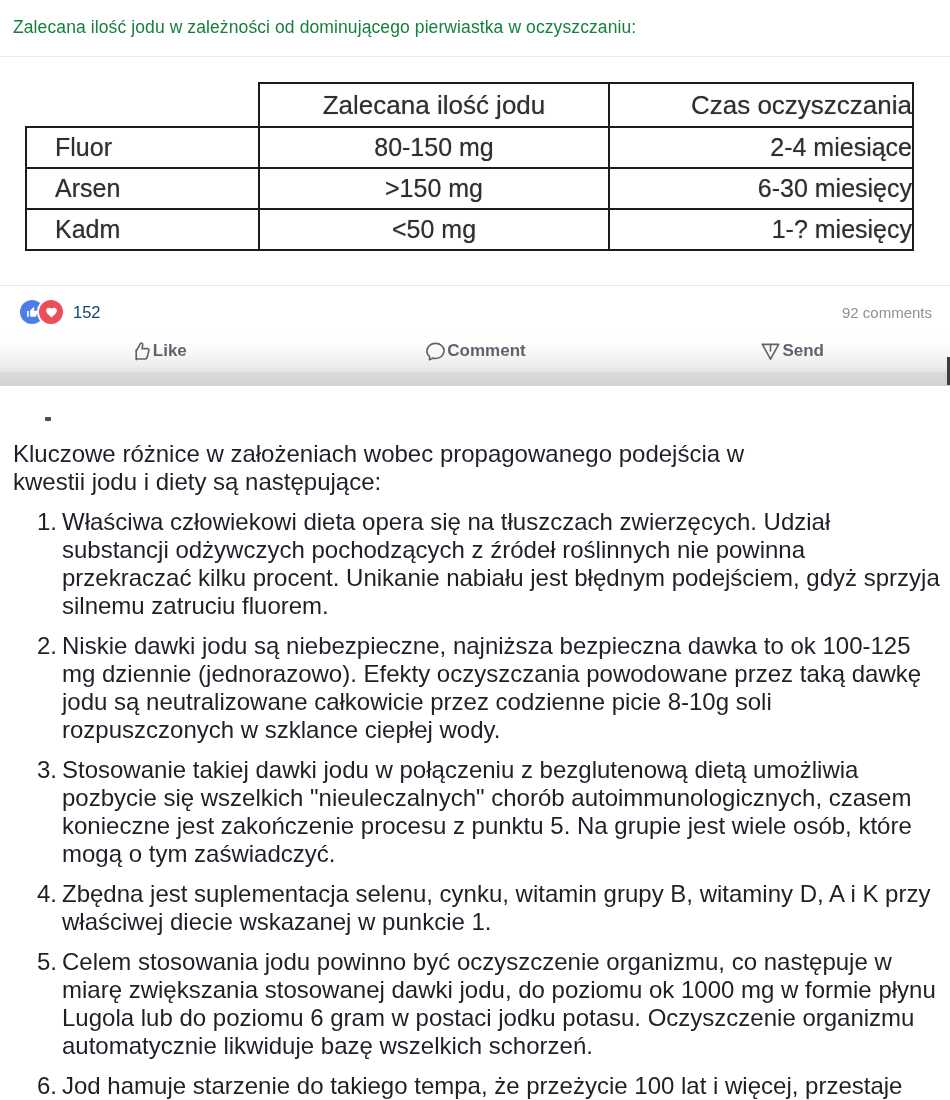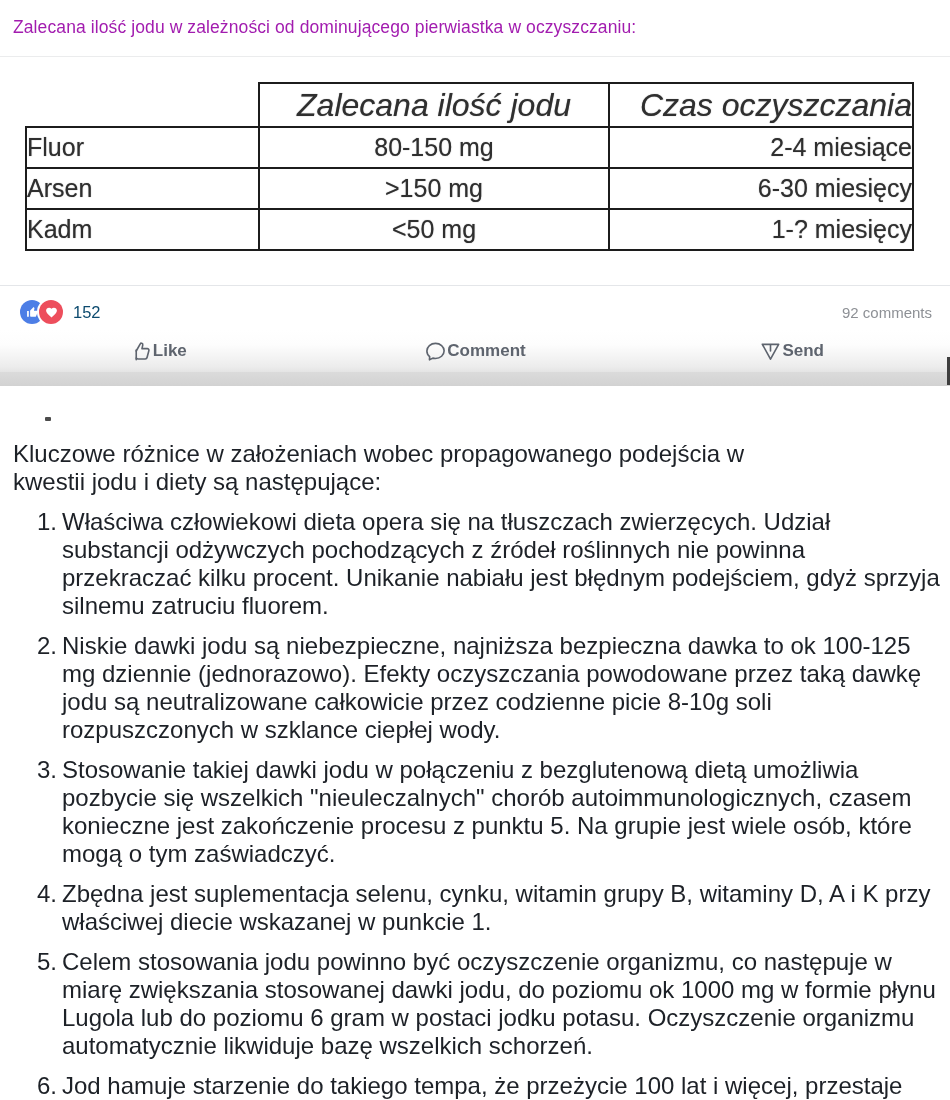--- a/index.html
+++ b/index.html
@@ -1,33 +1,33 @@
 <!DOCTYPE html>
 <html><head>
 <meta charset="utf-8">
 <style>
   * { margin:0; padding:0; box-sizing:border-box; }
   html,body { width:950px; height:1100px; background:#fff; overflow:hidden;
               font-family:"Liberation Sans", sans-serif; }
   .stage { position:relative; width:950px; height:1100px; background:#fff; }
 
   
-  .post-title { position:absolute; left:13px; top:17px; font-size:17.5px; color:#a21caf; letter-spacing:.1px; }
+  .post-title { position:absolute; left:13px; top:17px; font-size:17.5px; color:#15803d; letter-spacing:.1px; }
 
   .hr1 { position:absolute; left:0; top:56px; width:950px; height:1px; background:#ebeced; }
   .hr2 { position:absolute; left:0; top:285px; width:950px; height:1px; background:#e4e6e9; }
 
   
   .dose-table { position:absolute; left:25px; top:82px; border-collapse:collapse;
                 font-family:"Liberation Sans", sans-serif; color:#2f2f2f;
                 text-shadow:0 0 1px rgba(40,40,40,.55); }
   .dose-table td, .dose-table th { border:2px solid #1c1c1c; font-weight:500; }
-  .dose-table th { height:44px; font-size:32px; text-align:center;font-style:italic; }
+  .dose-table th { height:44px; font-size:26px; text-align:center; }
   .dose-table td { height:41px; font-size:25px; }
-  .dose-table .c-el  { width:233px; text-align:left; padding-left:0; }
+  .dose-table .c-el  { width:233px; text-align:left; padding-left:28px; }
   .dose-table .c-dose{ width:350px; text-align:center; }
   .dose-table .c-time{ width:304px; text-align:right; }
   .dose-table th.empty { border:none; }
 
   
   .react-row { position:absolute; left:0; top:294px; width:950px; height:36px;
                display:flex; align-items:center; }
   .react-icons { display:flex; margin-left:20px; }
   .react-bubble { width:24px; height:24px; border-radius:50%; display:flex;
                   align-items:center; justify-content:center; }

